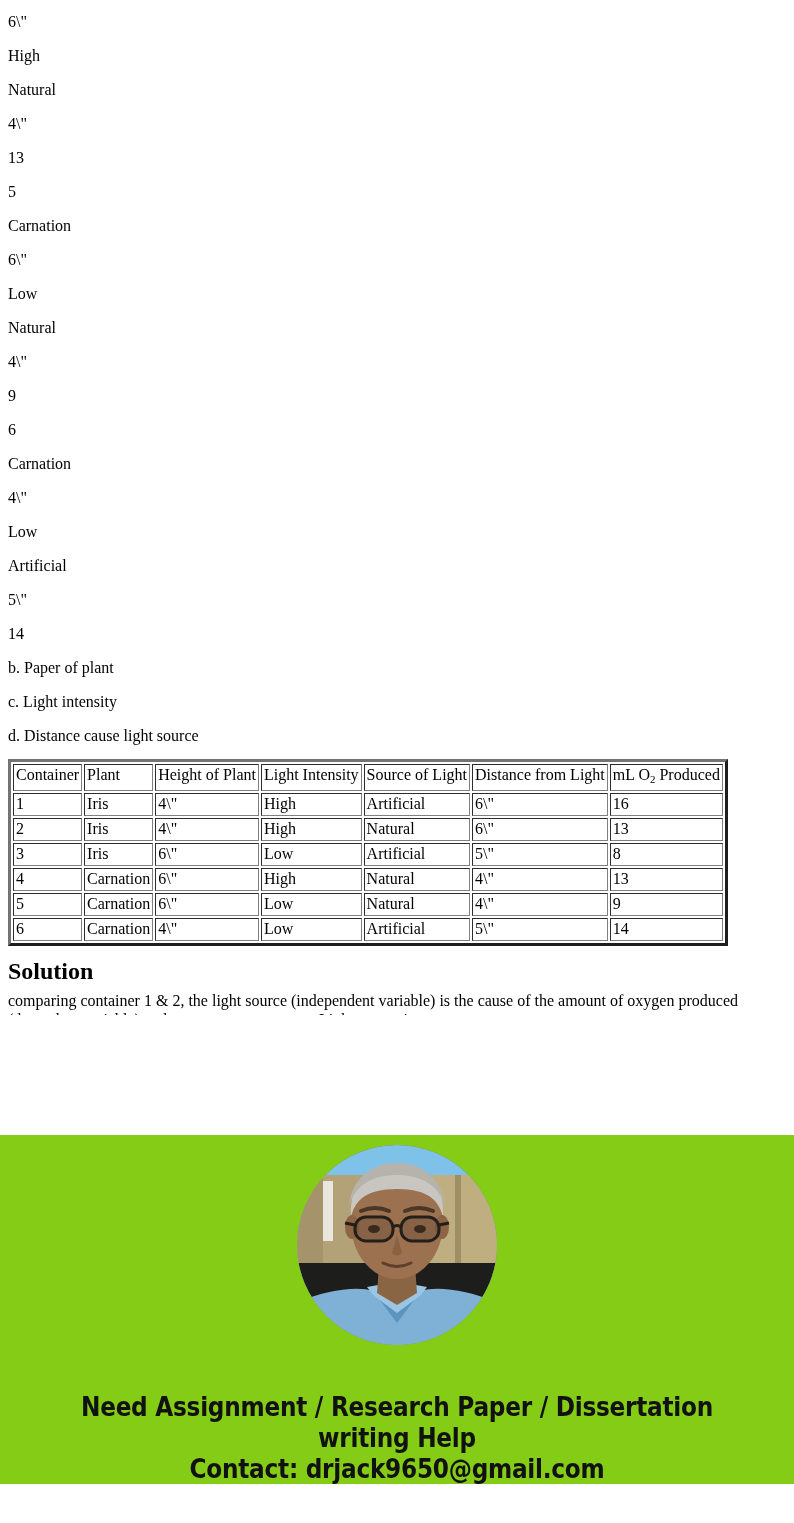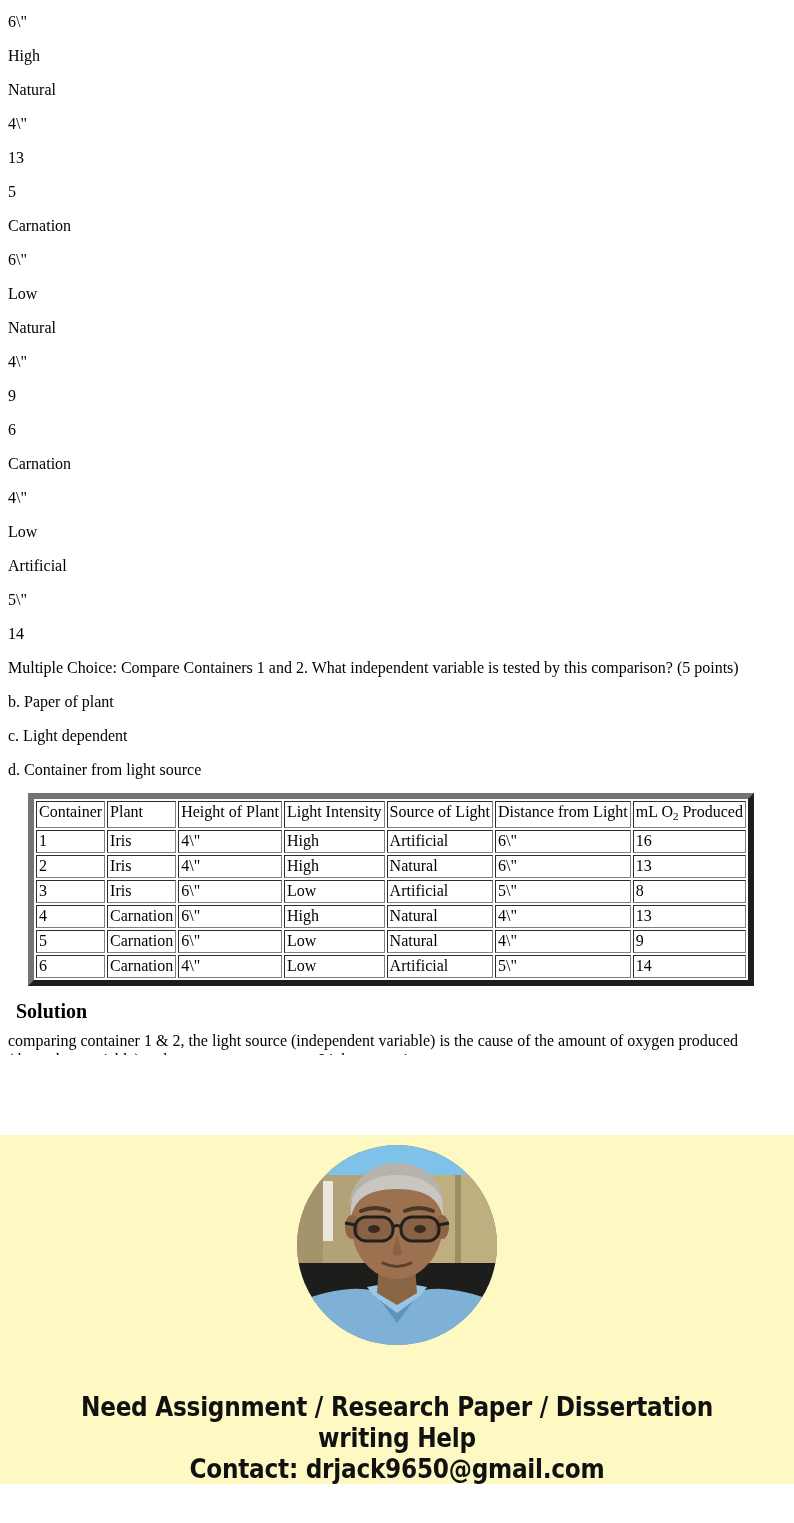--- a/index.html
+++ b/index.html
@@ -34,62 +34,61 @@
   }
   .para.q-line { padding-top: 0; }
 
   
   .table-wrap {
     padding: 6px 8px 0 8px;
   }
   table.data-table {
     border-collapse: separate;
     border-spacing: 2px;
-    border: 6px solid #737373;
+    border: 3px solid #737373;
     border-style: outset;
     font-size: 16px;
     line-height: 20px;
-    margin-left: 20px;
   }
   table.data-table td,
   table.data-table th {
     border: 1px solid #808080;
     border-style: inset;
     padding: 0px 2px 1px 2px;
     text-align: left;
     font-weight: normal;
     white-space: nowrap;
     vertical-align: baseline;
   }
   sub { font-size: 11px; vertical-align: -3px; }
 
   h3.solution-heading {
     margin: 13px 0 0 0;
-    padding: 0 16px;
-    font-size: 20px;
+    padding: 0 8px;
+    font-size: 24px;
     line-height: 24px;
     font-weight: bold;
     font-family: "Liberation Serif", "DejaVu Serif", serif;
   }
   .solution-body {
     margin: 8px 0 0 0;
     padding: 0 8px;
     font-size: 16px;
     line-height: 19px;
     max-height: 24px;     
     overflow: hidden;
   }
 
   
   .promo {
     position: absolute;
     left: 0;
     top: 1135px;
     width: 794px;
-    background: #fef9c3;
+    background: #84cc16;
     text-align: center;
   }
   .avatar {
     width: 200px;
     height: 200px;
     margin: 10px auto 0 auto;
     border-radius: 50%;
     overflow: hidden;
     position: relative;
     background: #8d8570;
@@ -134,24 +133,23 @@
     <p class="para">6</p>
     <p class="para">Carnation</p>
     <p class="para">4\"</p>
     <p class="para">Low</p>
     <p class="para">Artificial</p>
     <p class="para">5\"</p>
     <p class="para">14</p>
   </div>
 
   <div>
-    <p class="para q-line">Multiple Choice: Compare Containers 1 and 2. What independent variable is tested by this comparison? (5 points)</p>
     <p class="para">b. Paper of plant</p>
-    <p class="para">c. Light dependent</p>
-    <p class="para">d. Container from light source</p>
+    <p class="para">c. Light intensity</p>
+    <p class="para">d. Distance cause light source</p>
   </div>
 
   <div class="table-wrap">
     <table class="data-table">
       <thead>
         <tr>
           <th>Container</th>
           <th>Plant</th>
           <th>Height of Plant</th>
           <th>Light Intensity</th>

